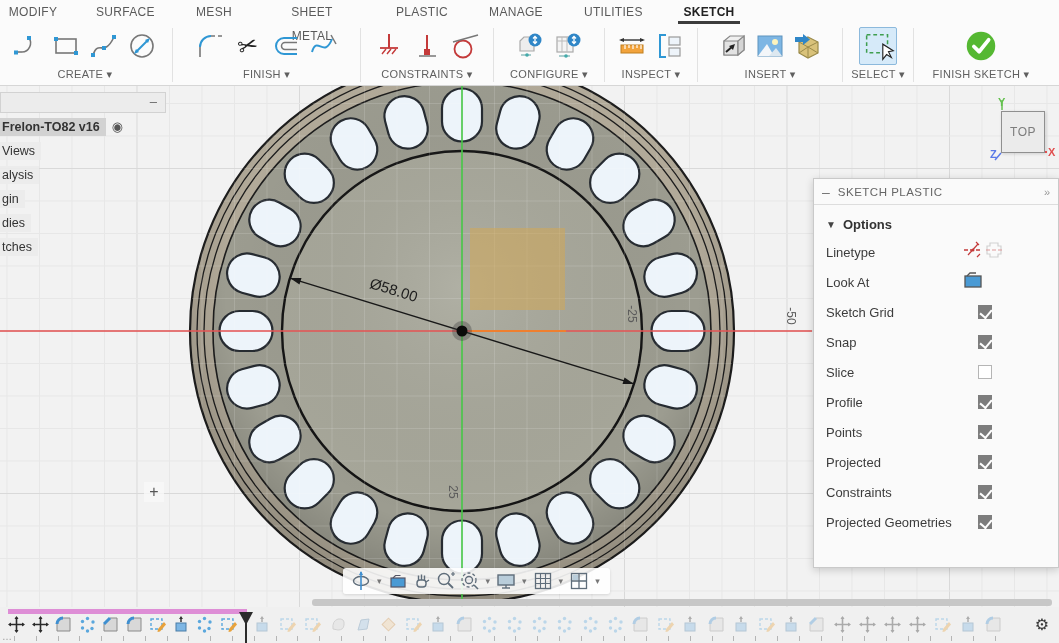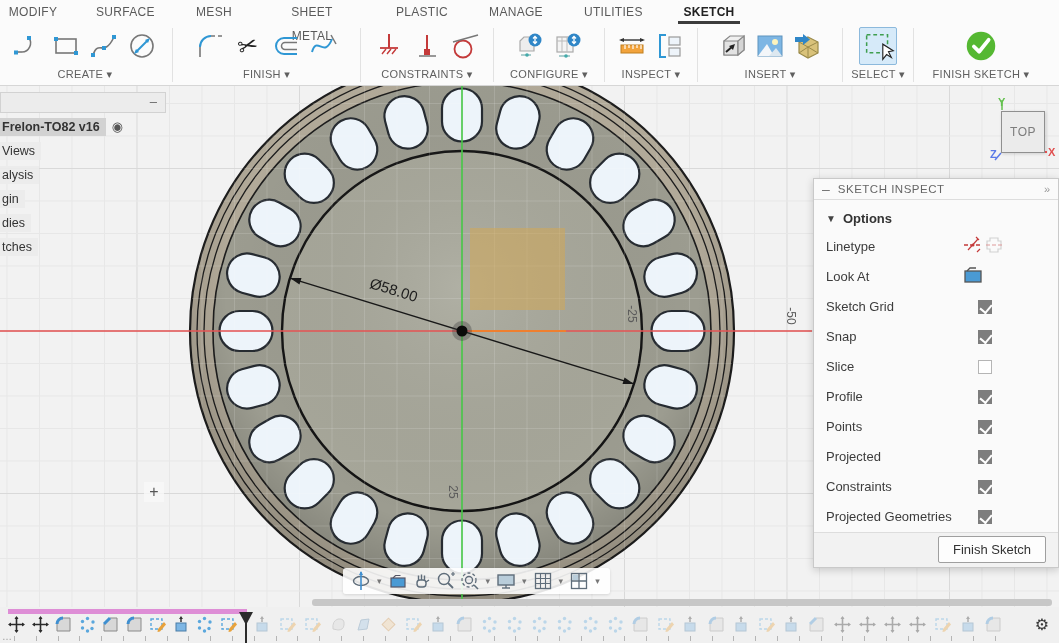--- a/index.html
+++ b/index.html
@@ -471,21 +471,21 @@
     <svg width="66" height="70" style="position:absolute;left:0;top:0;pointer-events:none">
       <line x1="12" y1="14" x2="12" y2="4" stroke="#63c04e" stroke-width="1.5"></line>
       <line x1="11" y1="57" x2="5" y2="64" stroke="#5a79e8" stroke-width="1.5"></line>
       <line x1="55" y1="56" x2="57" y2="56" stroke="#e05050" stroke-width="2"></line>
     </svg>
   </div>
 
   <div id="palette">
     <div id="palette-header">
       <span id="palette-collapse">–</span>
-      <span id="palette-title">SKETCH INSPECT</span>
+      <span id="palette-title">SKETCH PLASTIC</span>
       <span id="palette-expand">»</span>
     </div>
     <div id="palette-body">
       <div id="options-row">
         <span id="options-caret">▼</span>
         <span id="options-label">Options</span>
       </div>
       <div id="palette-rows">
           <div class="prow">
             <span class="plabel">Linetype</span>
@@ -532,23 +532,20 @@
           </div>
           <div class="prow">
             <span class="plabel">Constraints</span>
             <span class="pcheck on"></span>
           </div>
           <div class="prow">
             <span class="plabel">Projected Geometries</span>
             <span class="pcheck on"></span>
           </div>
         </div>
-    </div>
-    <div id="palette-footer">
-      <button id="finish-btn">Finish Sketch</button>
     </div>
   </div>
 
   <div id="navpill">
       <span class="nav-ico" style="display: inline-block; width: 20px; height: 20px;"><svg viewBox="0 0 20 20" width="20" height="20">
           <ellipse cx="10" cy="10" rx="7.5" ry="4.5" fill="none" stroke="#5f6d7a" stroke-width="1.4"></ellipse>
           <line x1="10" y1="1" x2="10" y2="19" stroke="#3f8fd0" stroke-width="1.6"></line>
           <polygon points="10,0 8,4 12,4" fill="#3f8fd0"></polygon>
         </svg></span>
       <span class="nav-caret">▾</span>

